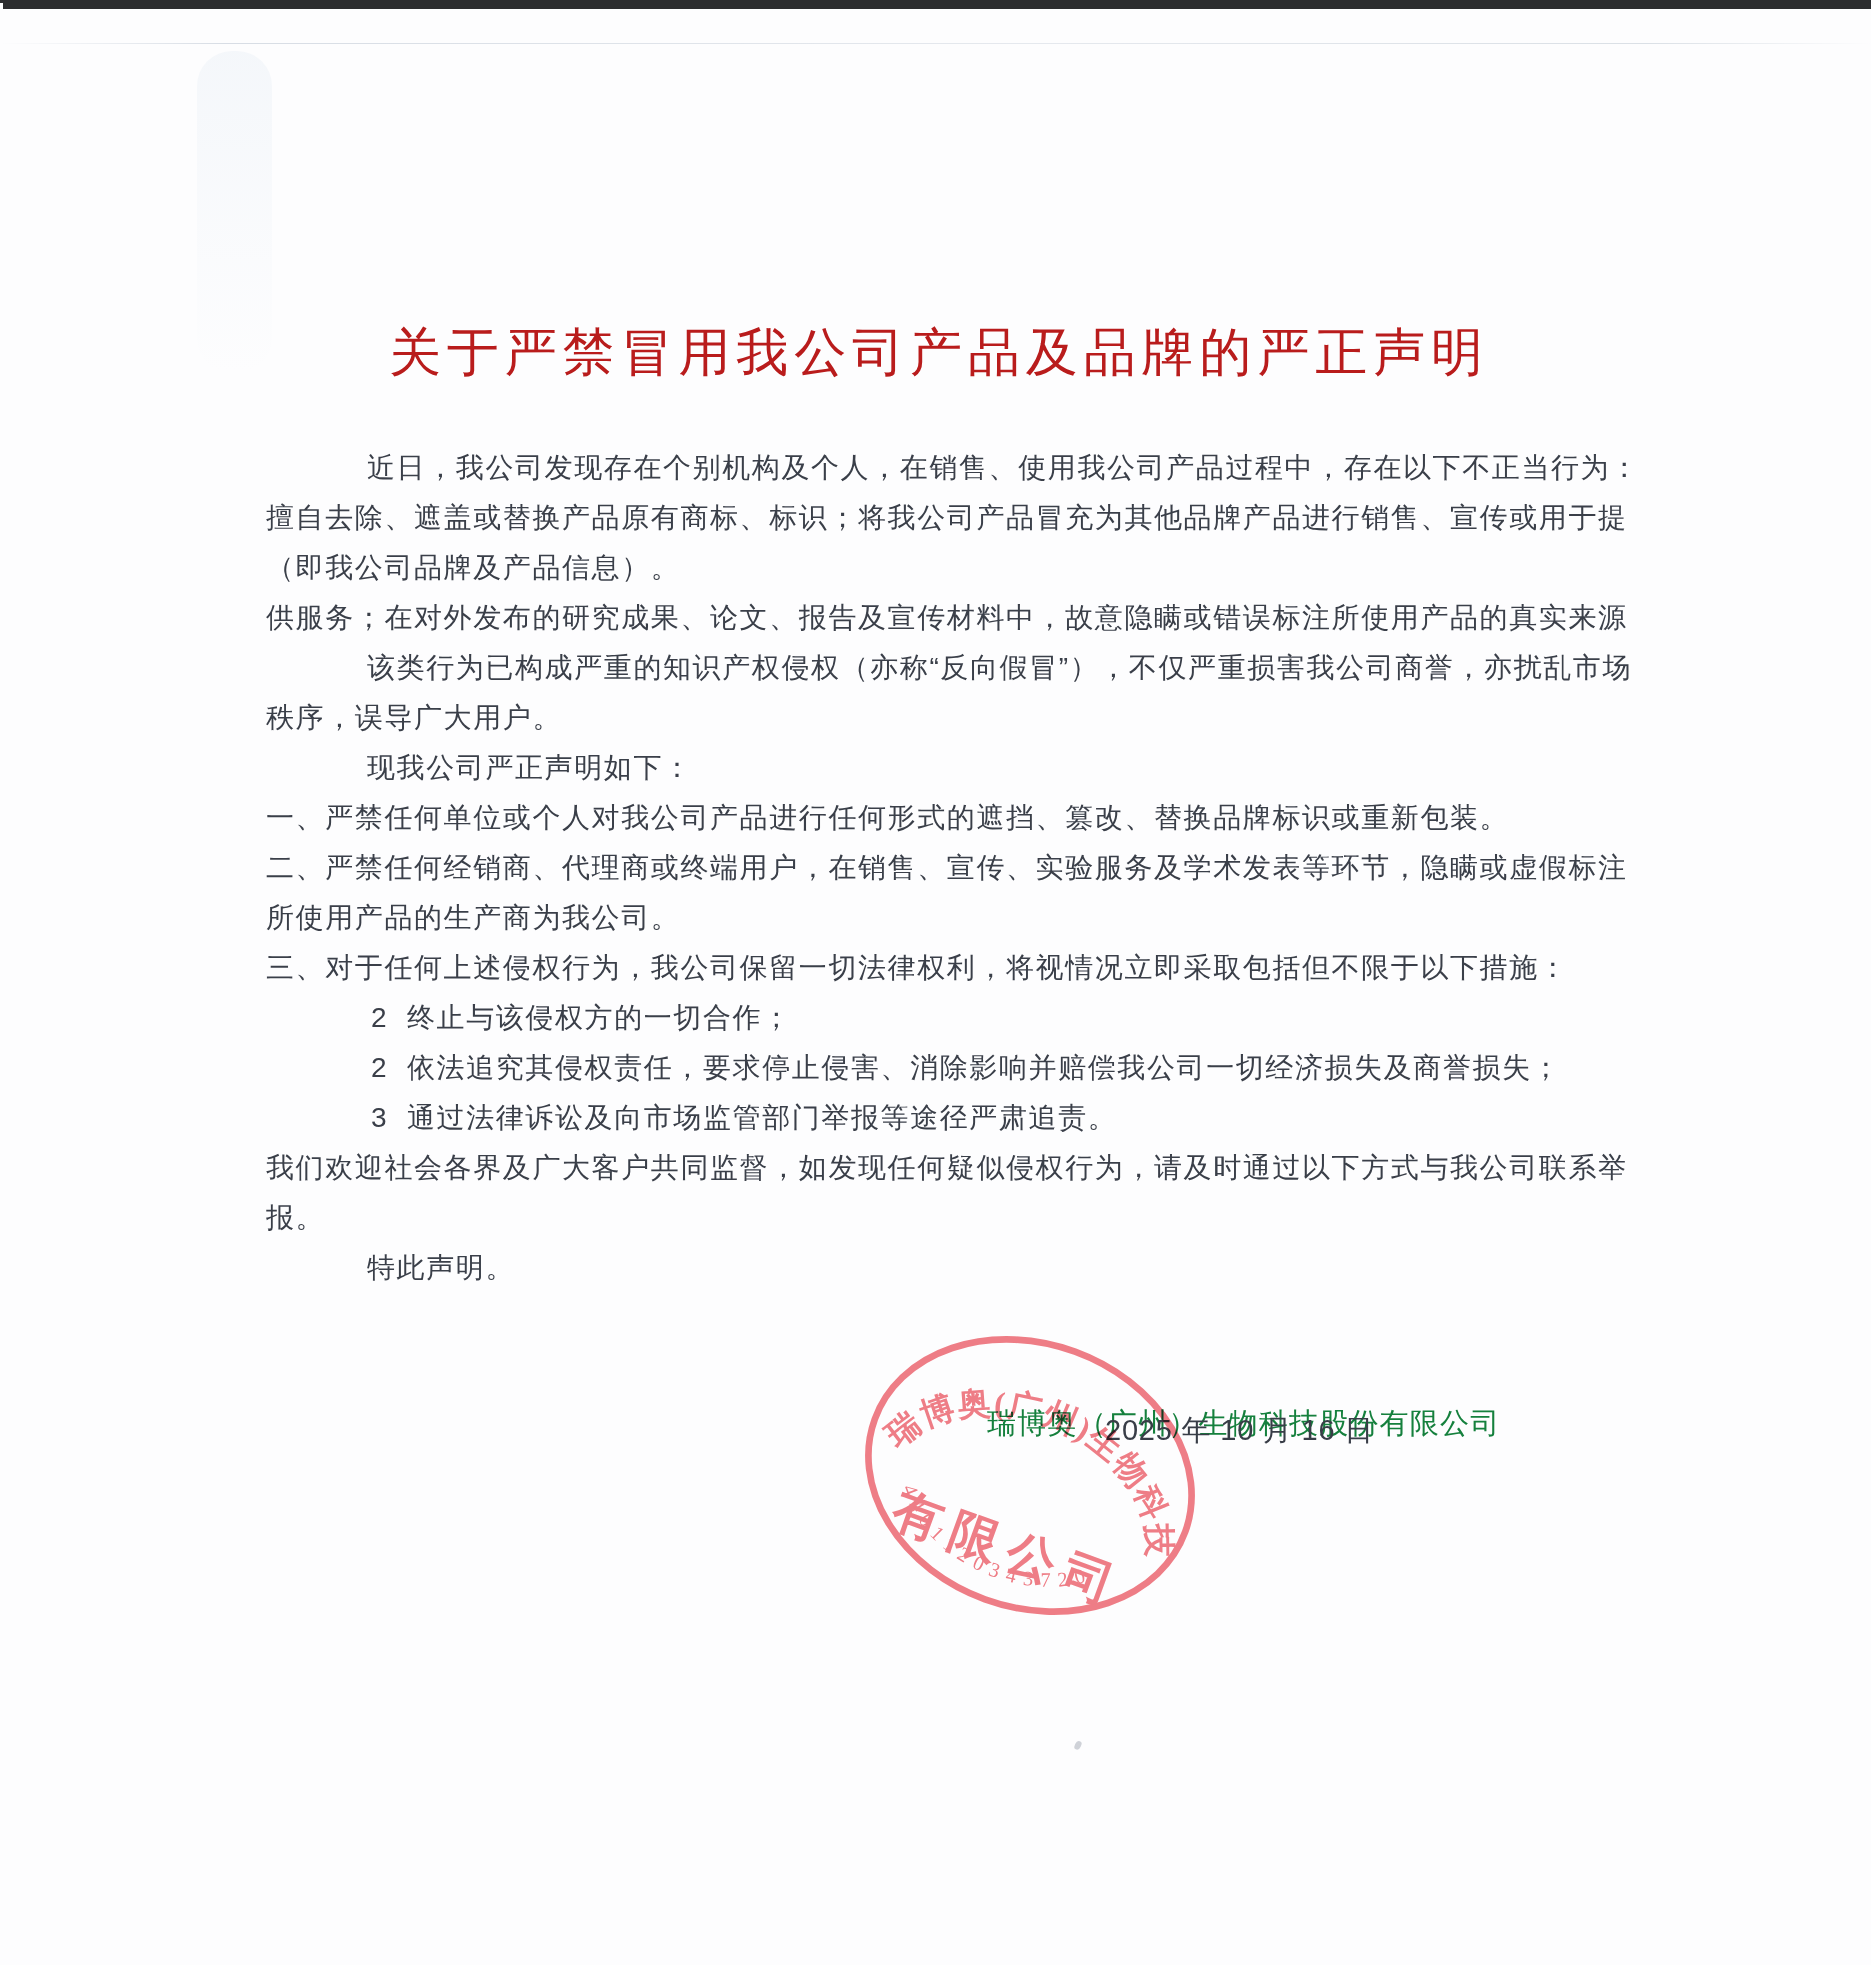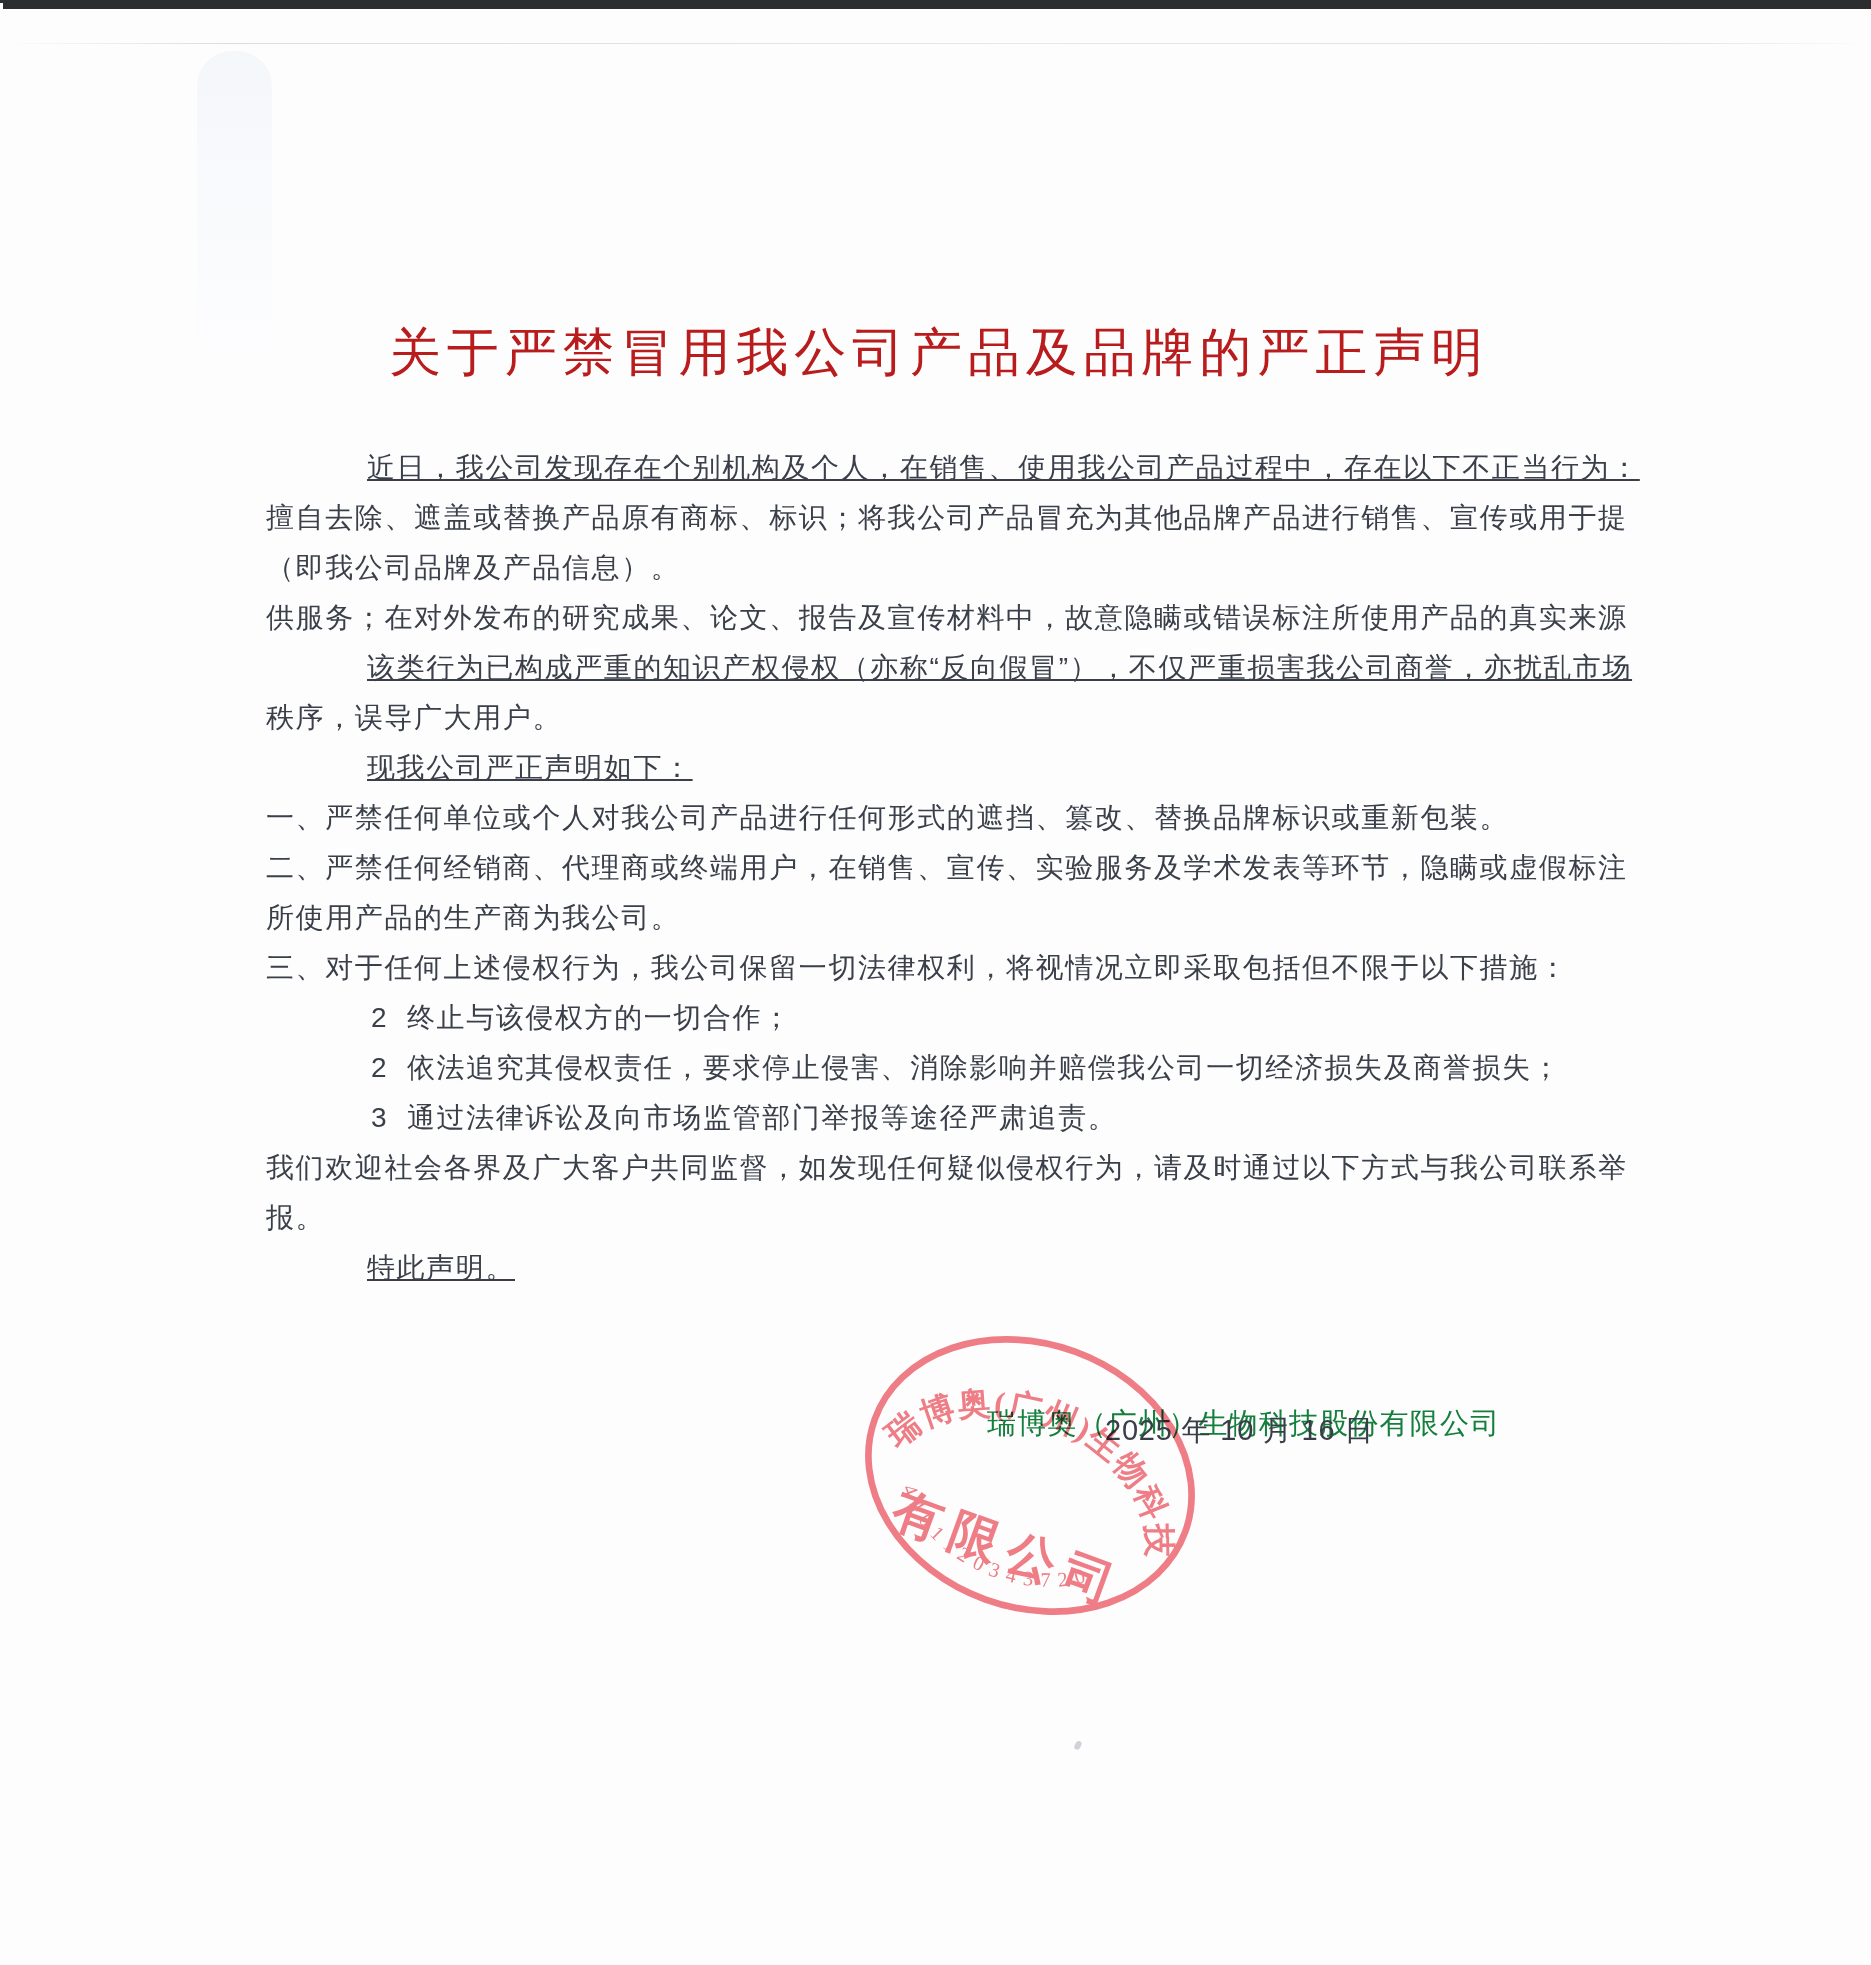--- a/index.html
+++ b/index.html
@@ -76,21 +76,21 @@
     top: 443px;
     width: 1360px;
   }
   .line {
     font-size: 28px;
     line-height: 50px;
     letter-spacing: 1.6px;
     color: #3a3f49;
     white-space: pre;
   }
-  .line.indent { text-indent: 101px; text-decoration: underline; }
+  .line.indent { text-indent: 101px; }
   .line.list   { text-indent: 105px; }
 
   .sig-company {
     position: absolute;
     left: 987px;
     top: 1404px;
     font-size: 29px;
     letter-spacing: 1.2px;
     color: #15803d;
     white-space: pre;

